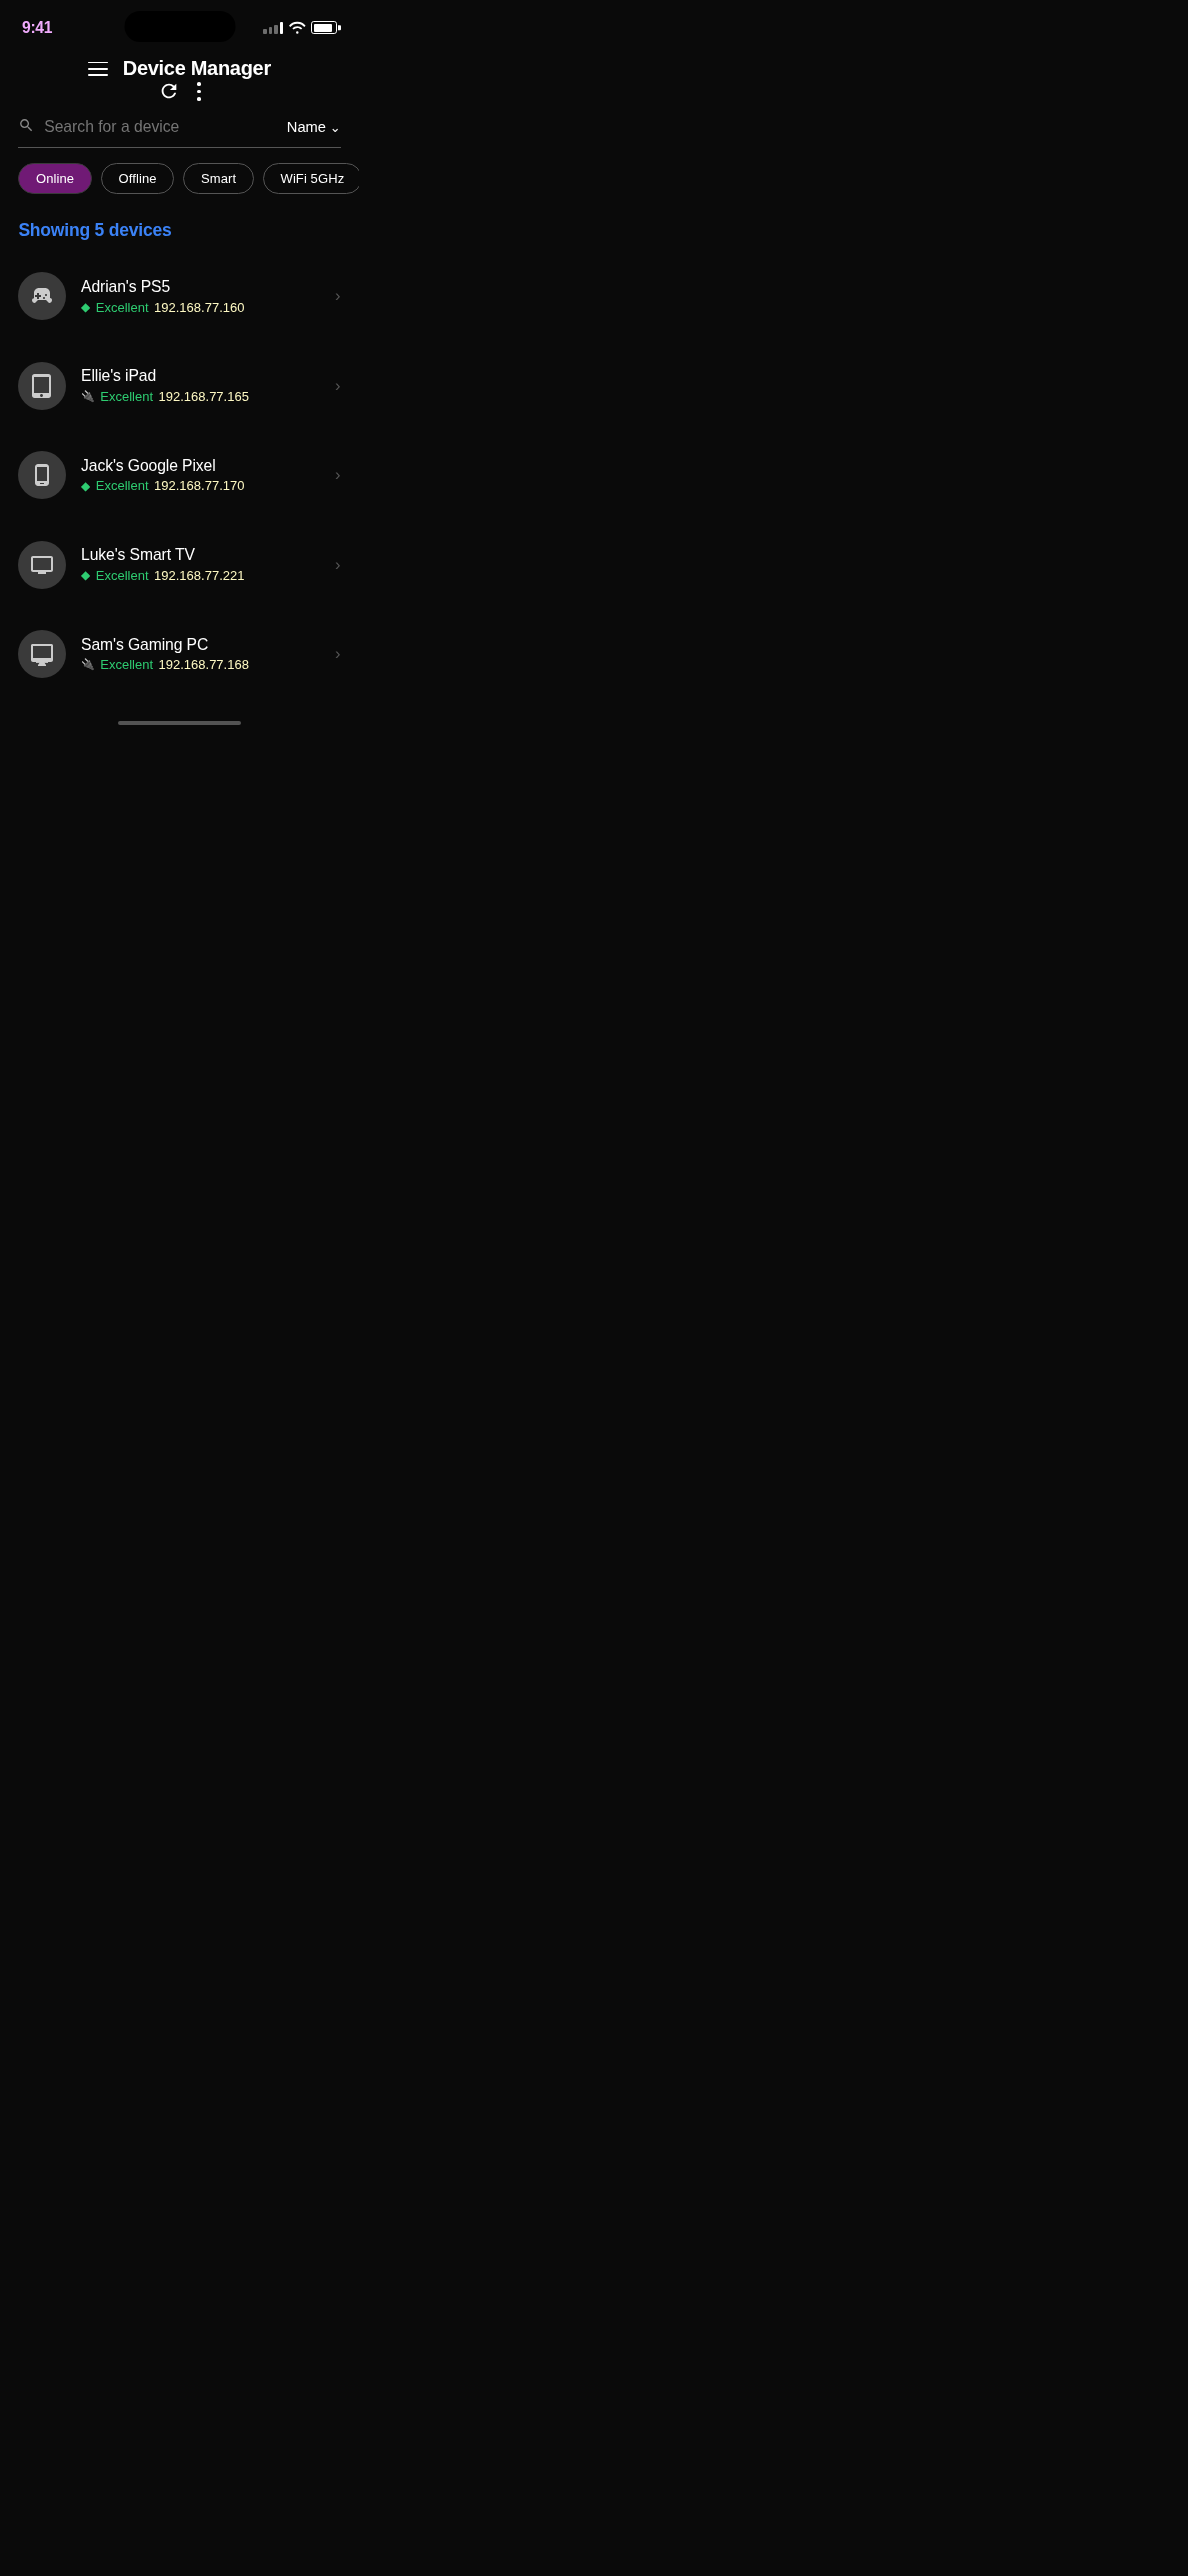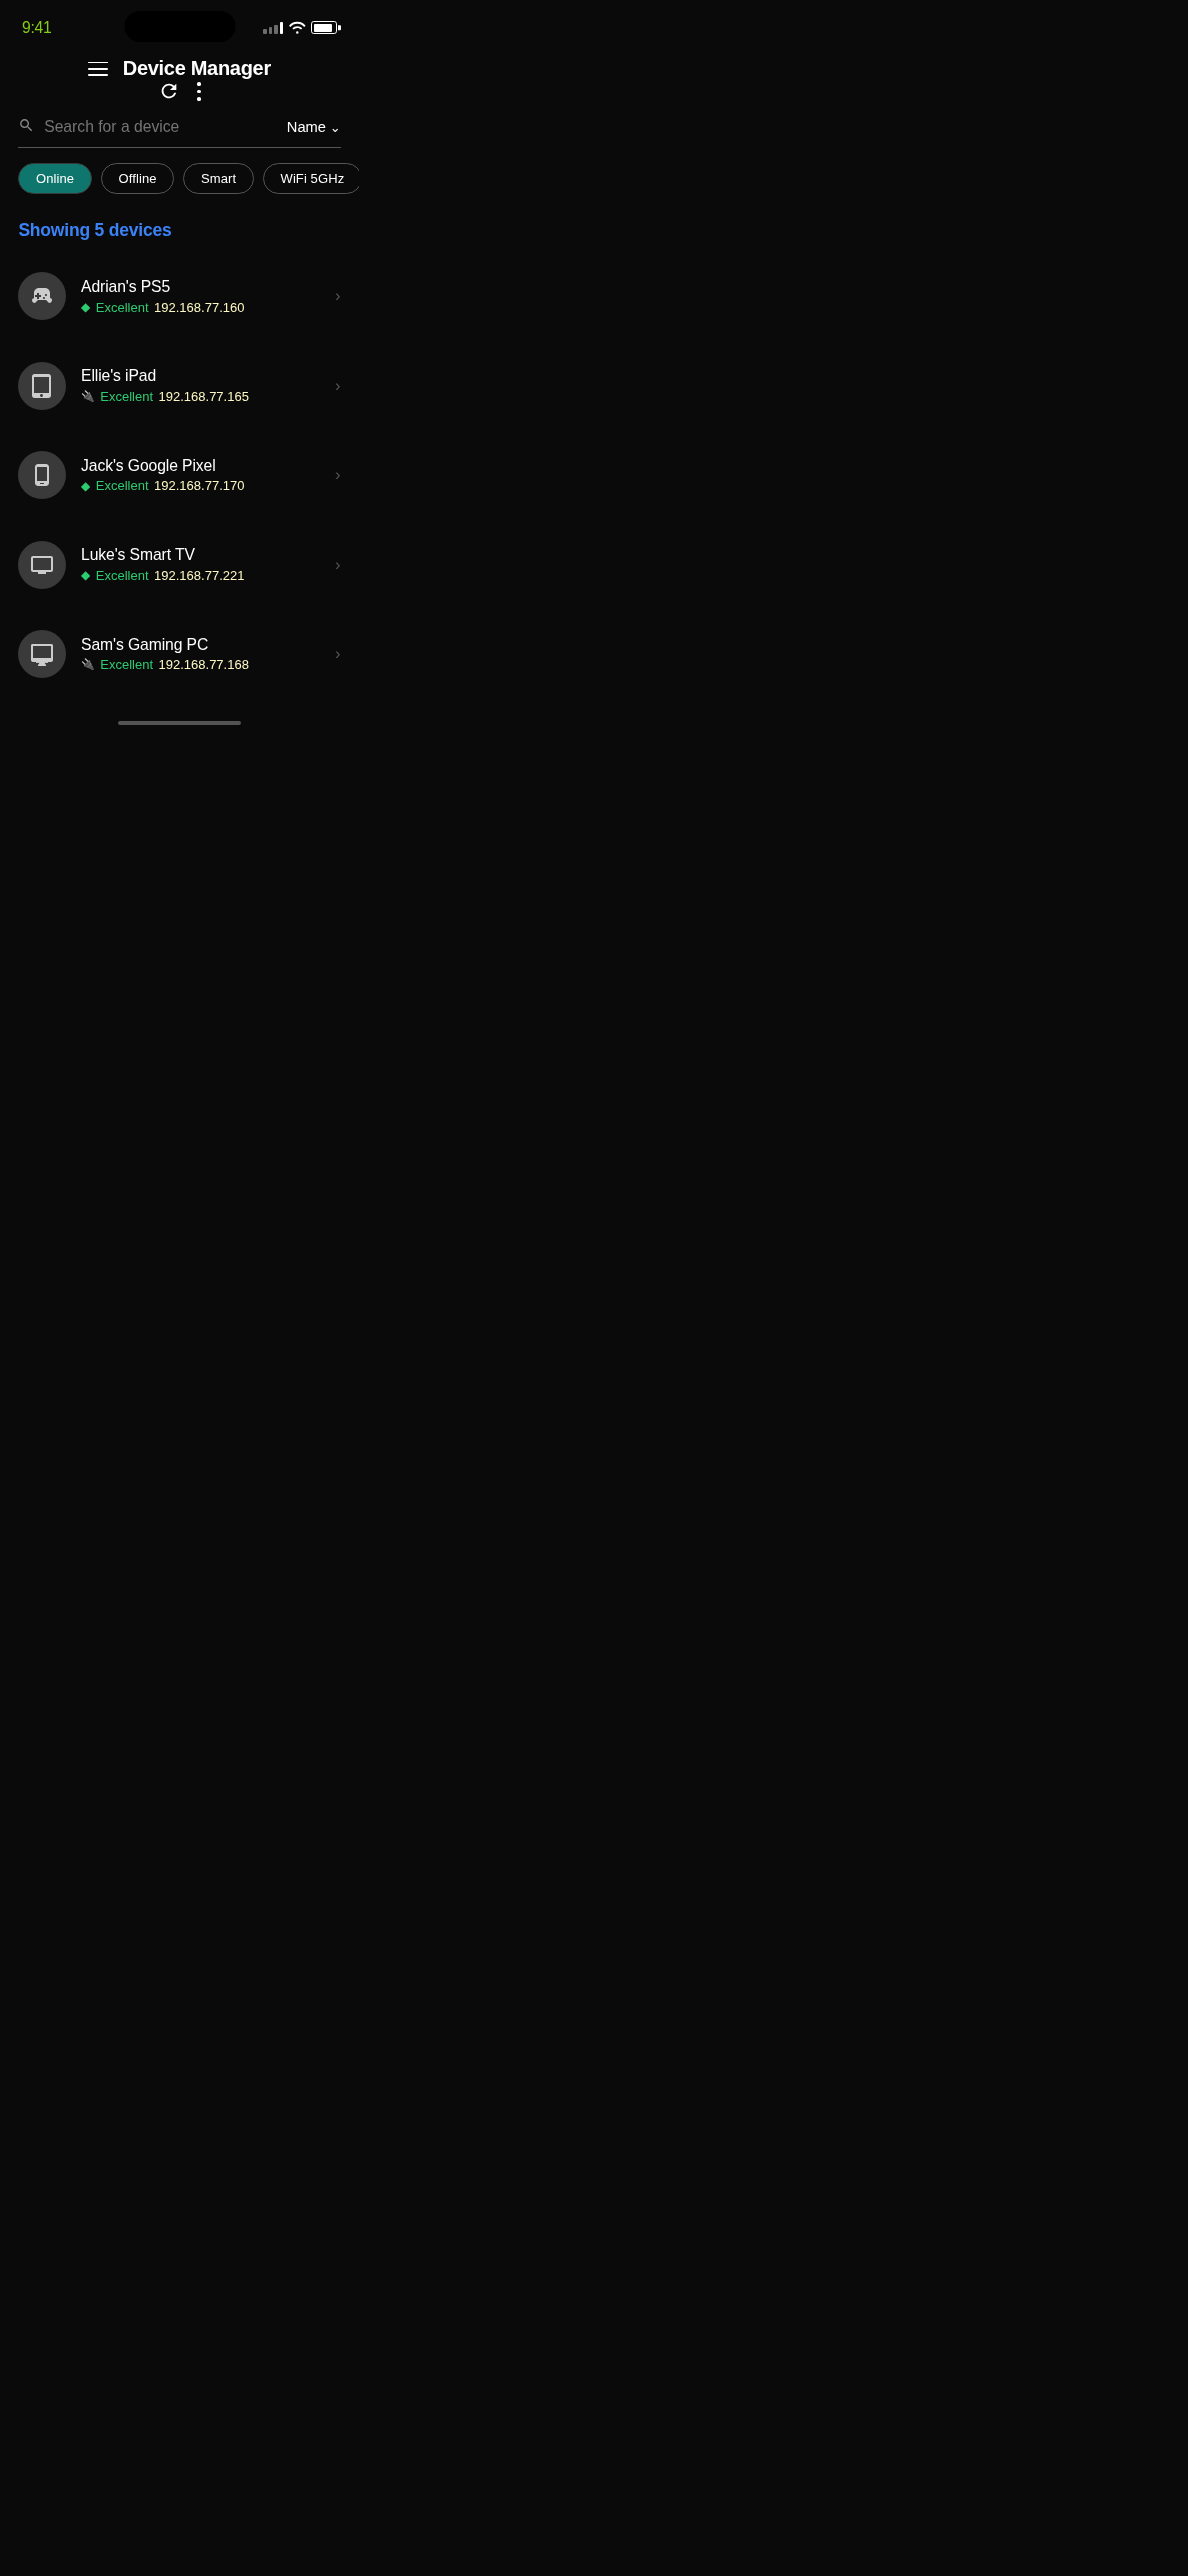--- a/index.html
+++ b/index.html
@@ -18,22 +18,22 @@
     .status-bar {
       display: flex;
       justify-content: space-between;
       align-items: center;
       padding: 13px 22px 7.4px 22px;
       height: 50px;
     }
 
     .status-time {
       font-size: 15.7px;
-      font-weight: 400;
-      color: #84cc16;
+      font-weight: 700;
+      color: #f0abfc;
       letter-spacing: -0.3px;
     }
 
     .status-icons {
       display: flex;
       align-items: center;
       gap: 5.5px;
     }
 
     .signal-dots {
@@ -231,21 +231,21 @@
       font-size: 13px;
       font-weight: 500;
       color: #ffffff;
       background: transparent;
       cursor: pointer;
       white-space: nowrap;
       letter-spacing: 0.1px;
     }
 
     .filter-tab.active {
-      background: #0f766e;
+      background: #701a75;
       border-color: #3a3a3a;
     }
 
     
     .devices-count {
       padding: 7.4px 18.4px 16.6px 18.4px;
       font-size: 17.5px;
       font-weight: 700;
       color: #3b82f6;
       letter-spacing: -0.2px;

